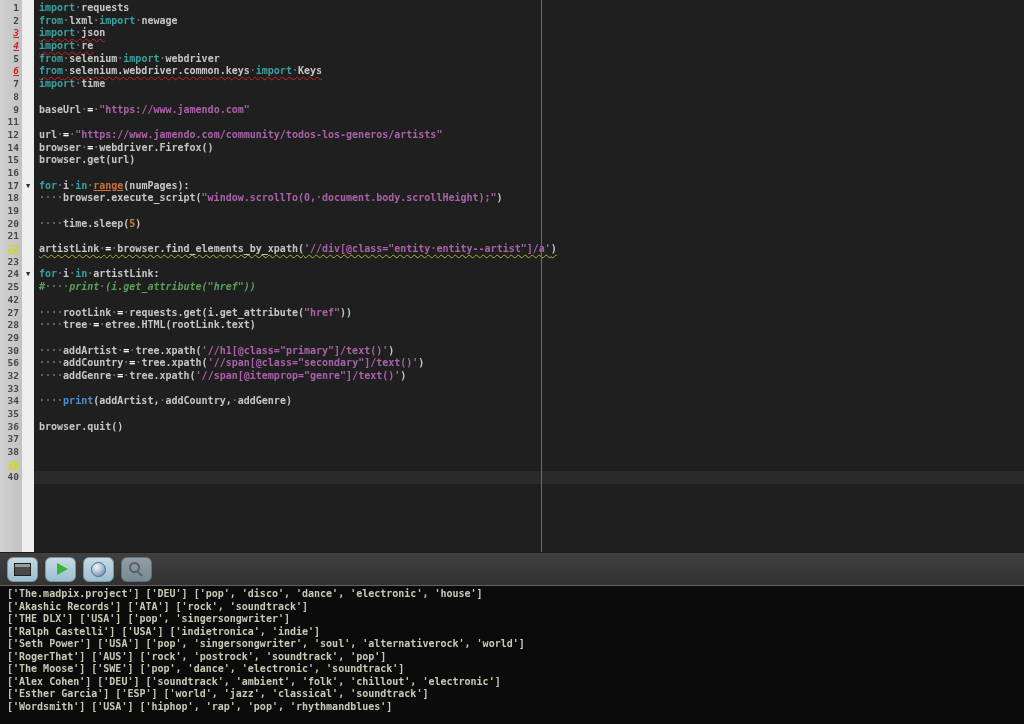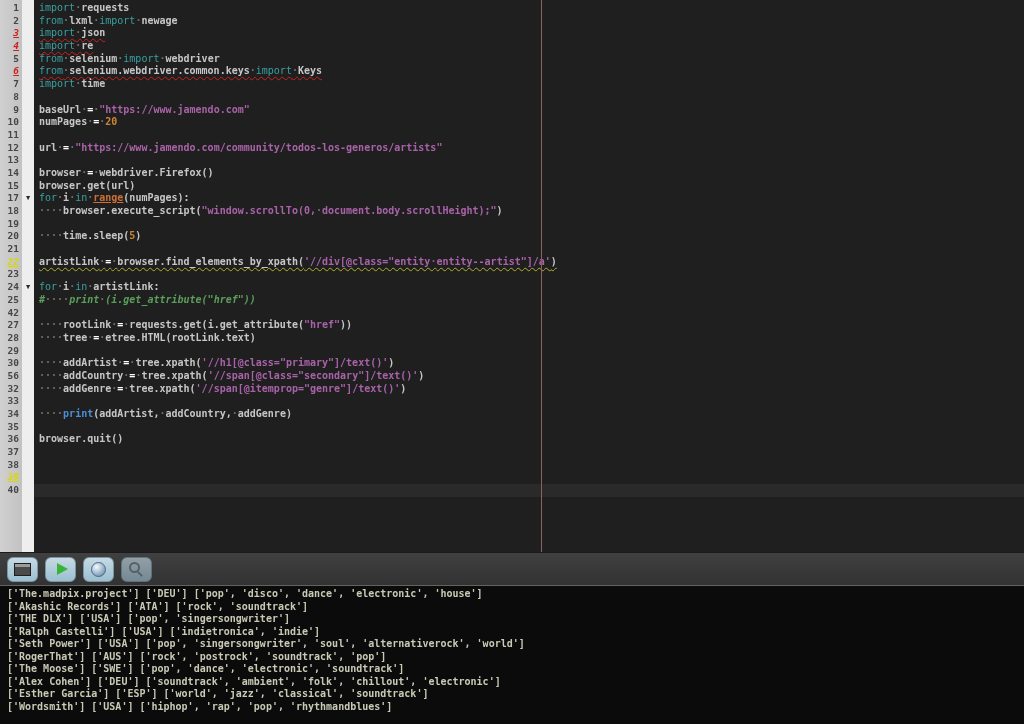--- a/index.html
+++ b/index.html
@@ -15,21 +15,21 @@
   .ed-row{display:flex;height:12.7px;line-height:12.7px;font-size:10px;font-weight:bold;}
   .num{width:19px;padding-right:3px;flex:none;text-align:right;color:#474747;
        font-size:9.5px;font-weight:bold;}
   .num.err{color:var(--error_marker);font-style:italic;text-decoration:underline;}
   .num.bm{color:var(--bookmark_marker);font-style:italic;text-decoration:underline;}
   .fold{width:12px;flex:none;text-align:center;color:#2a2a2a;font-size:7px;line-height:13px;}
   .code{flex:1;padding-left:5px;white-space:pre;color:var(--plain);}
   .code.cur{background:#2a2a2a;}
   .u-err{text-decoration:underline wavy var(--error_marker);text-underline-offset:2px;}
   .u-warn{text-decoration:underline wavy var(--warn_underline);text-underline-offset:2px;}
-  .tok-kw{color:var(--keyword);font-weight:normal;}
+  .tok-kw{color:var(--keyword);font-weight:bold;}
   .tok-kw2{color:var(--keyword2);font-weight:bold;}
   .tok-str{color:var(--string);}
   .tok-num{color:var(--number);}
   .tok-cmt{color:var(--comment);font-style:italic;}
   .tok-fn{color:var(--function);text-decoration:underline;}
   .tok-op{color:var(--operator);font-weight:bold;}
   .tok-ws{color:var(--whitespace);}
   .tok-plain{color:var(--plain);}
   .edge{position:absolute;top:0;width:1px;height:100%;background:var(--edge_line);z-index:3;}
 
@@ -105,48 +105,43 @@
           <span class="num">8</span>
           <span class="fold"></span>
           <span class="code"><span>&nbsp;</span></span>
         </div>
         <div class="ed-row">
           <span class="num">9</span>
           <span class="fold"></span>
           <span class="code"><span><span class="tok-plain">baseUrl</span><span class="tok-ws">·</span><span class="tok-op">=</span><span class="tok-ws">·</span><span class="tok-str">"https://www.jamendo.com"</span></span></span>
         </div>
         <div class="ed-row">
-          <span class="num">10</span>
-          <span class="fold"></span>
-          <span class="code"><span><span class="tok-plain">numPages</span><span class="tok-ws">·</span><span class="tok-op">=</span><span class="tok-ws">·</span><span class="tok-num">20</span></span></span>
-        </div>
-        <div class="ed-row">
           <span class="num">11</span>
           <span class="fold"></span>
           <span class="code"><span>&nbsp;</span></span>
         </div>
         <div class="ed-row">
           <span class="num">12</span>
           <span class="fold"></span>
           <span class="code"><span><span class="tok-plain">url</span><span class="tok-ws">·</span><span class="tok-op">=</span><span class="tok-ws">·</span><span class="tok-str">"https://www.jamendo.com/community/todos-los-generos/artists"</span></span></span>
         </div>
         <div class="ed-row">
-          <span class="num">13</span>
-          <span class="fold"></span>
-          <span class="code"><span>&nbsp;</span></span>
-        </div>
-        <div class="ed-row">
           <span class="num">14</span>
           <span class="fold"></span>
           <span class="code"><span><span class="tok-plain">browser</span><span class="tok-ws">·</span><span class="tok-op">=</span><span class="tok-ws">·</span><span class="tok-plain">webdriver.Firefox()</span></span></span>
         </div>
         <div class="ed-row">
           <span class="num">15</span>
           <span class="fold"></span>
           <span class="code"><span><span class="tok-plain">browser.get(url)</span></span></span>
+        </div>
+        <div class="ed-row">
+          <span class="num">16</span>
+          <span class="fold"></span>
+          <span class="code"><span>&nbsp;</span></span>
         </div>
         <div class="ed-row">
           <span class="num">17</span>
           <span class="fold">▼</span>
           <span class="code"><span><span class="tok-kw">for</span><span class="tok-ws">·</span><span class="tok-plain">i</span><span class="tok-ws">·</span><span class="tok-kw">in</span><span class="tok-ws">·</span><span class="tok-fn">range</span><span class="tok-plain">(numPages):</span></span></span>
         </div>
         <div class="ed-row">
           <span class="num">18</span>
           <span class="fold"></span>
           <span class="code"><span><span class="tok-ws">····</span><span class="tok-plain">browser.execute_script(</span><span class="tok-str">"window.scrollTo(0,</span><span class="tok-ws">·</span><span class="tok-str">document.body.scrollHeight);"</span><span class="tok-plain">)</span></span></span>

